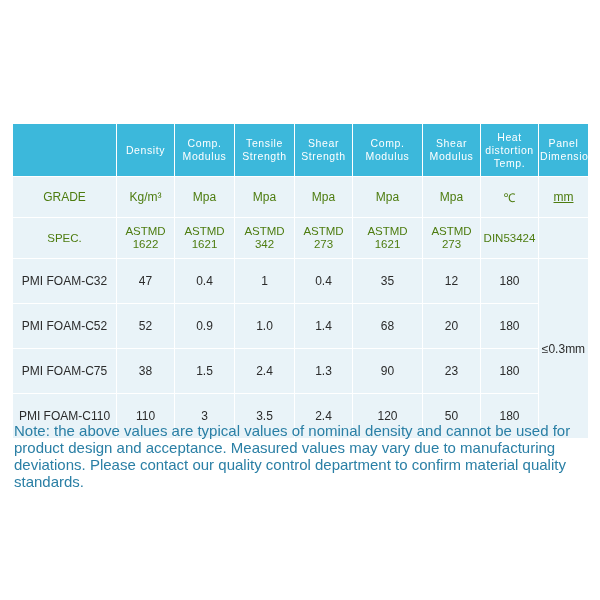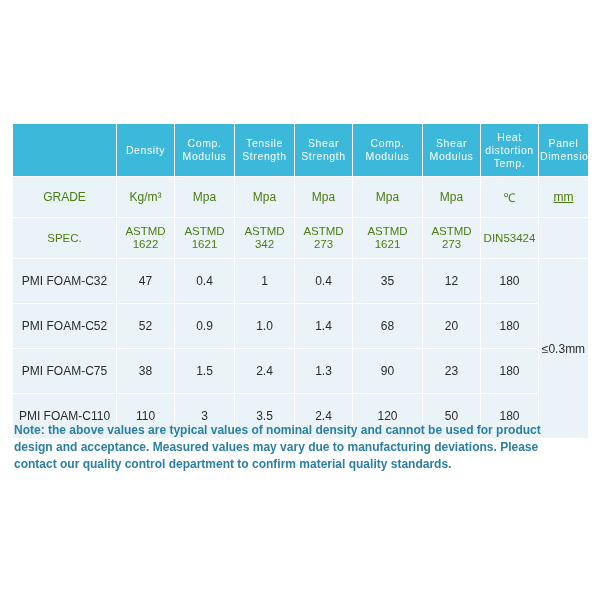--- a/index.html
+++ b/index.html
@@ -83,24 +83,23 @@
   }
   tr.unit-row td.panel-unit, tr.spec-row td.panel-spec {
     background: #e9f3f8;
     text-decoration: underline;
   }
   .note {
     position: absolute;
     left: 14px;
     top: 422px;
     width: 566px;
-    font-size: 12px;
+    font-size: 15px;
     line-height: 17px;
     color: #2a7fa5;
-    font-weight: bold;
   }
 </style>
 </head>
 <body>
 
 <div class="page">
 
   <div class="table-wrap">
     <table class="spec">
       <colgroup>

